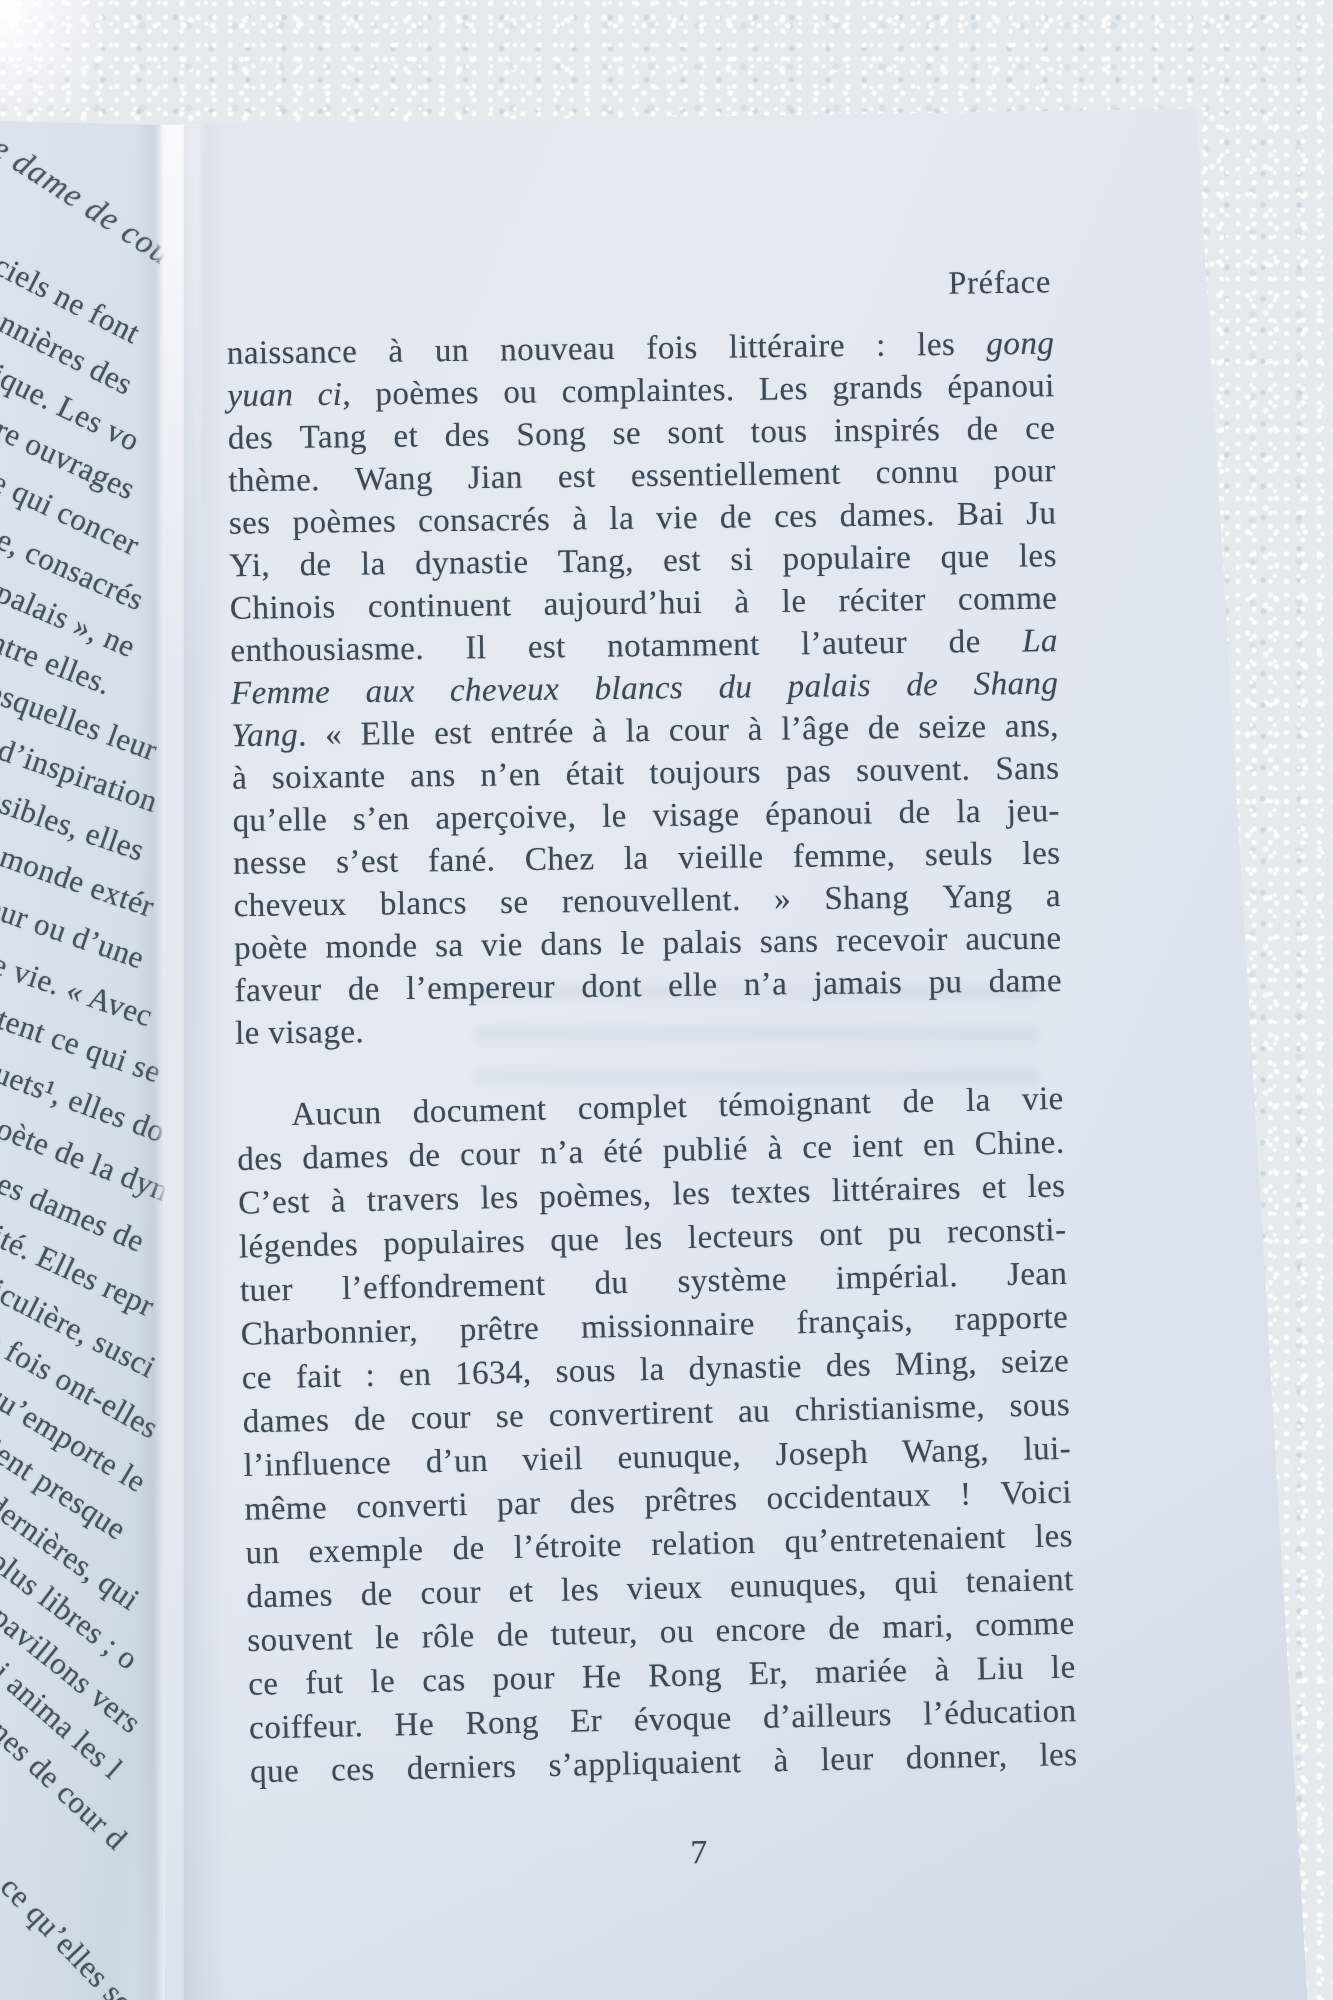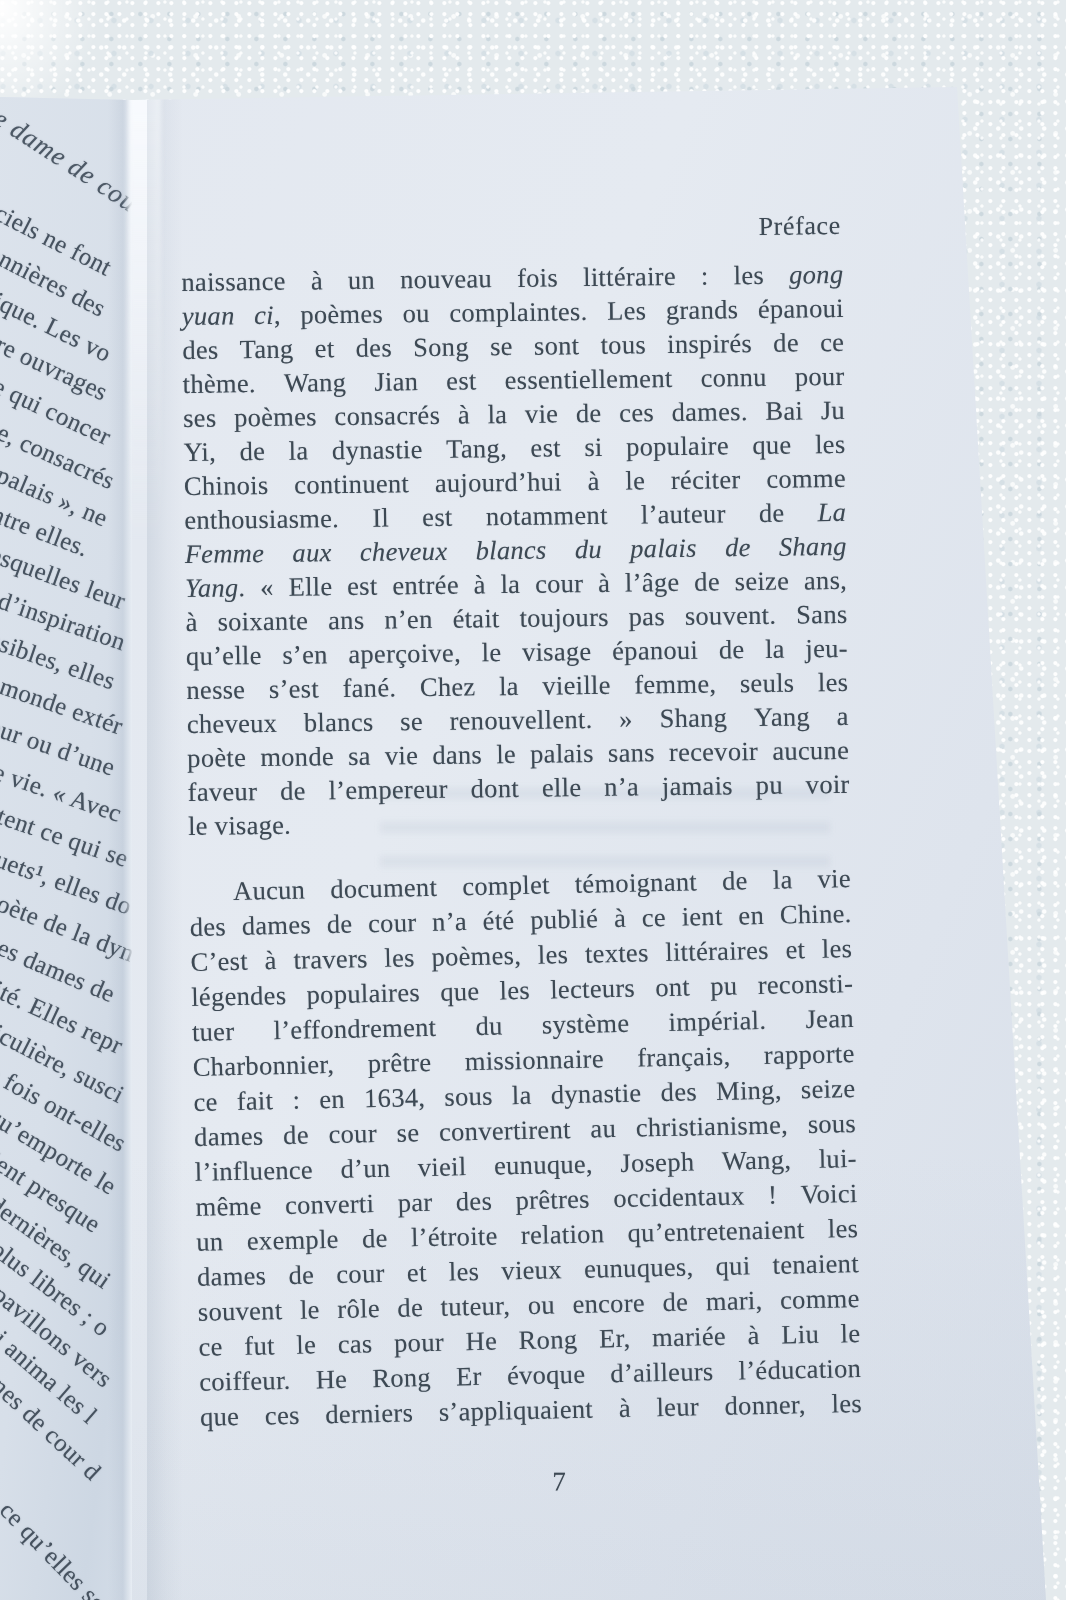--- a/index.html
+++ b/index.html
@@ -311,21 +311,21 @@
         </div>
         <div class="bline just">
           <span><span>faveur</span></span>
           <span><span>de</span></span>
           <span><span>l’empereur</span></span>
           <span><span>dont</span></span>
           <span><span>elle</span></span>
           <span><span>n’a</span></span>
           <span><span>jamais</span></span>
           <span><span>pu</span></span>
-          <span><span>voir</span></span>
+          <span><span>dame</span></span>
         </div>
         <div class="bline"><span><span>le</span></span> <span><span>visage.</span></span></div>
       </div>
     <div class="para p2" id="para2">
         <div class="bline just" style="padding-left: 44px;">
           <span><span>Aucun</span></span>
           <span><span>document</span></span>
           <span><span>complet</span></span>
           <span><span>témoignant</span></span>
           <span><span>de</span></span>

